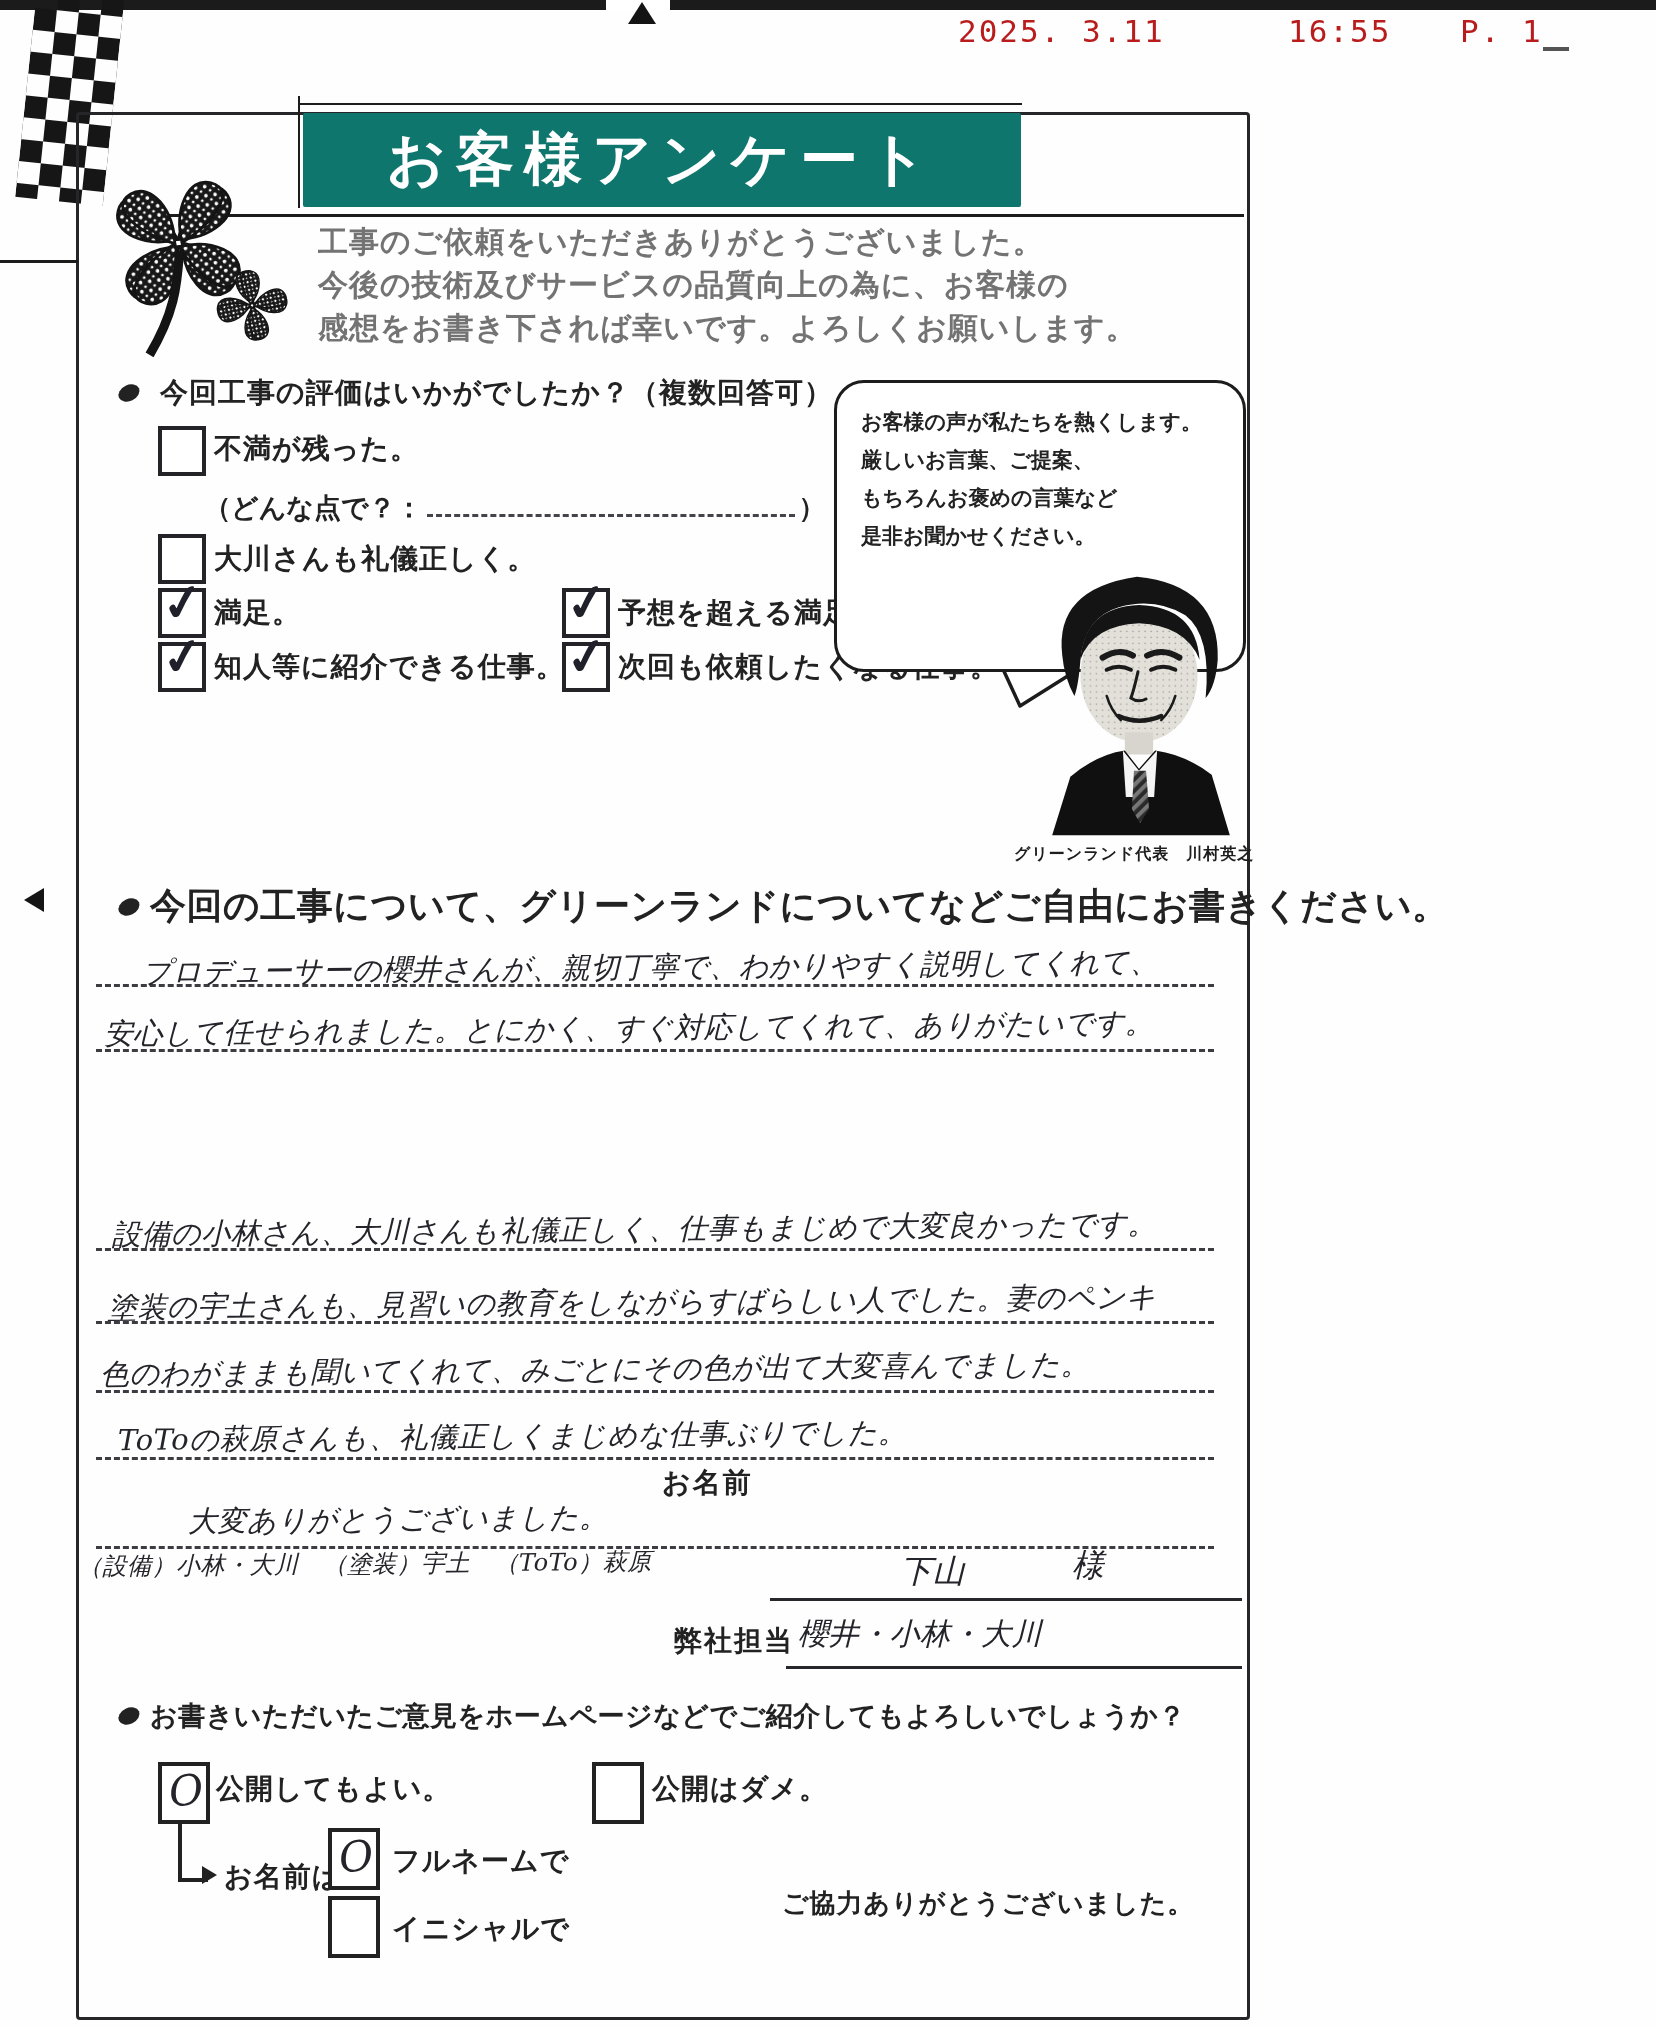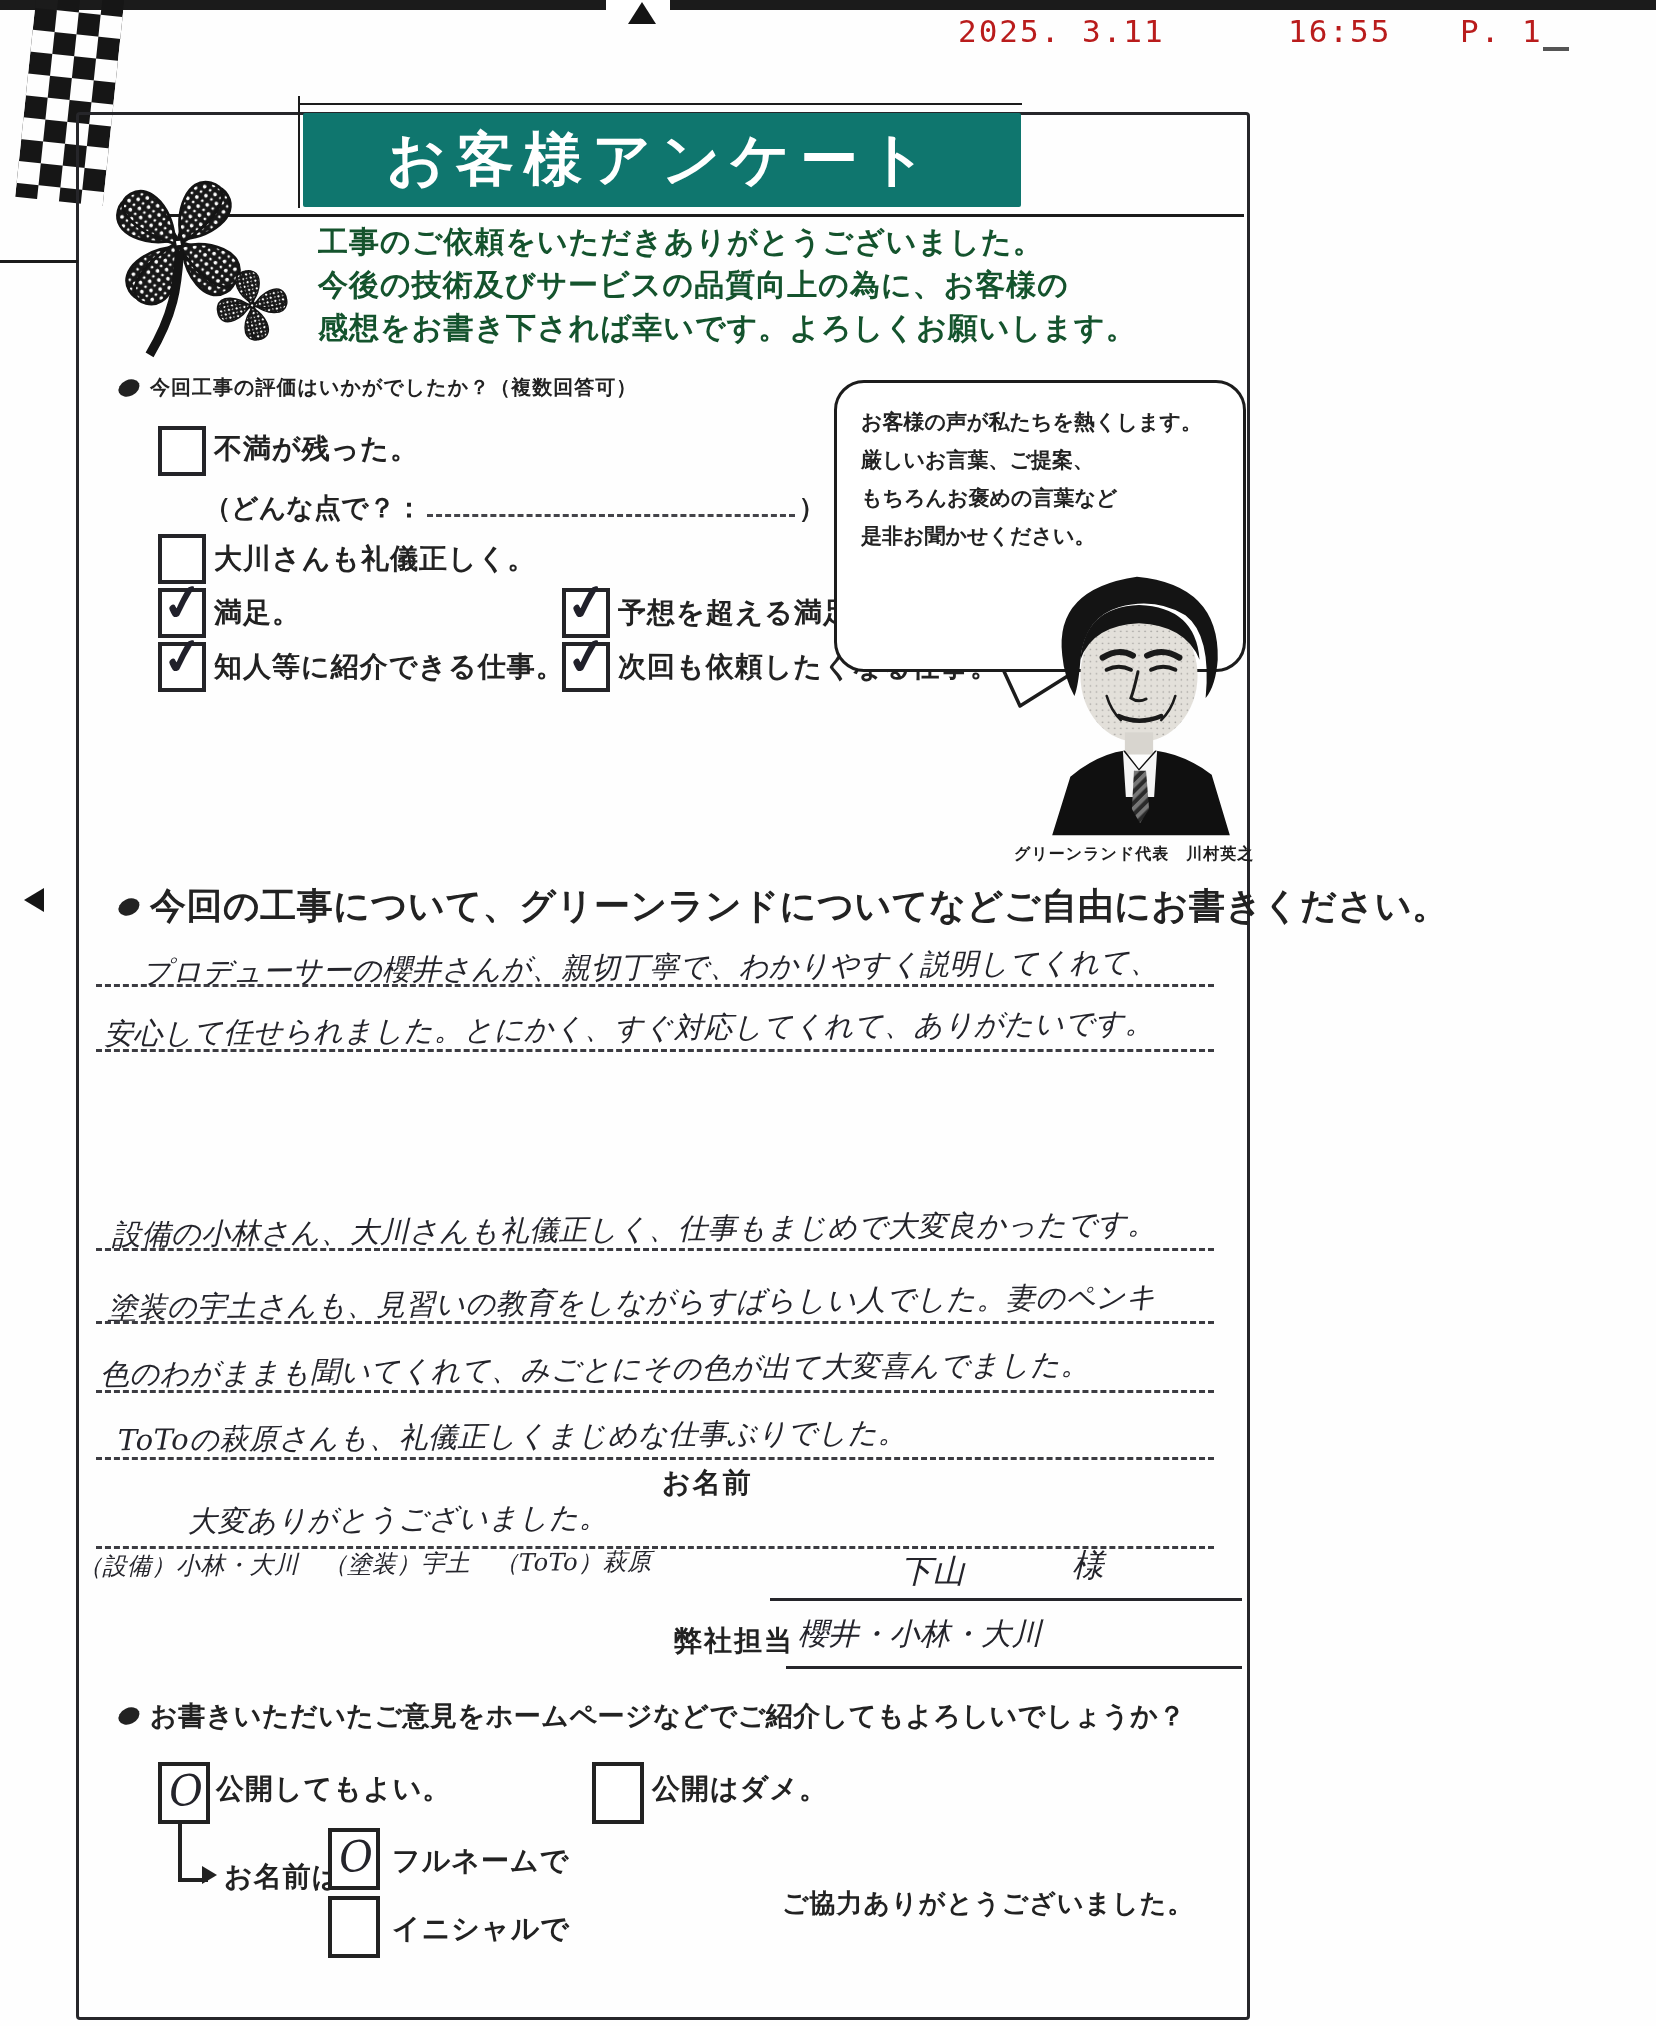--- a/index.html
+++ b/index.html
@@ -33,27 +33,27 @@
   .banner{position:absolute;left:303px;top:113px;width:718px;height:94px;background:#0f766e;
       display:flex;align-items:center;justify-content:center;color:#fff;
       font-size:58px;font-weight:700;letter-spacing:10px;border-radius:2px;}
 
   
   .clover-lg{position:absolute;left:88px;top:146px;width:184px;height:216px;transform:rotate(-8deg);}
   .clover-sm{position:absolute;left:198px;top:258px;width:102px;height:104px;transform:rotate(34deg);}
 
   
   .intro{position:absolute;left:318px;top:220px;width:860px;font-size:30px;font-weight:600;
-      line-height:43px;letter-spacing:1px;color:#14532d;}
+      line-height:43px;letter-spacing:1px;color:#737373;}
 
   
   .heading{position:absolute;display:flex;align-items:center;font-weight:700;color:#222;}
   .bullet{display:inline-block;width:22px;height:16px;background:#222;border-radius:50%;
       margin-right:10px;transform:rotate(-25deg);flex:0 0 auto;}
-  .h-q1{left:118px;top:374px;font-size:20px;letter-spacing:1px;}
+  .h-q1{left:118px;top:374px;font-size:28px;letter-spacing:1px;gap:10px;}
   .h-q2{left:118px;top:882px;font-size:36px;letter-spacing:0.5px;}
   .h-q3{left:118px;top:1698px;font-size:27px;letter-spacing:0.5px;}
 
   
   .cb{position:absolute;width:40px;height:42px;border:4px solid #242428;background:#fff;}
   .cb .mark{position:absolute;top:-18px;left:0px;font-size:50px;font-weight:700;color:#20202a;transform:rotate(-8deg);}
   .opt-label{position:absolute;font-size:28px;font-weight:700;letter-spacing:1px;color:#222;white-space:nowrap;}
   .hint{position:absolute;left:204px;top:484px;font-size:27px;font-weight:700;color:#222;white-space:nowrap;}
   .hint-line{display:inline-block;width:368px;height:30px;border-bottom:3px dashed #44444a;margin:0 4px;}
 

